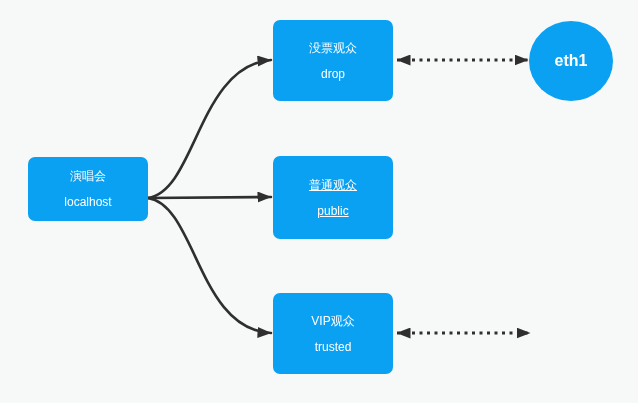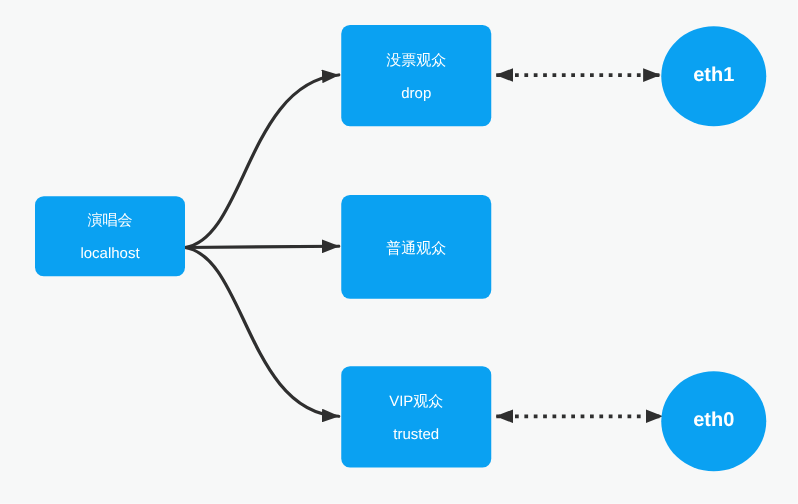--- a/index.html
+++ b/index.html
@@ -52,21 +52,21 @@
   }
   .node.circle {
     width: 84px;
     height: 80px;
     border-radius: 50%;
     font-weight: bold;
     font-size: 16px;
   }
   .n-localhost { left: 28px;  top: 157px; height: 64px; }
   .n-drop      { left: 273px; top: 20px;  height: 81px; }
-  .n-public    { left: 273px; top: 156px; height: 83px; }
+  .n-public    { left: 273px; top: 156px; height: 83px; text-decoration: underline; }
   .n-trusted   { left: 273px; top: 293px; height: 81px; }
   .n-eth1      { left: 529px; top: 21px; }
   .n-eth0      { left: 529px; top: 297px; }
 </style>
 </head>
 <body>
 
 <div class="canvas">
 
   <svg class="connectors" viewBox="0 0 638 403" xmlns="http://www.w3.org/2000/svg">
@@ -92,28 +92,26 @@
     <span>localhost</span>
   </div>
 
   <div class="node rect n-drop">
     <span>没票观众</span>
     <span>drop</span>
   </div>
 
   <div class="node rect n-public">
     <span>普通观众</span>
+    <span>public</span>
   </div>
 
   <div class="node rect n-trusted">
     <span>VIP观众</span>
     <span>trusted</span>
   </div>
 
   <div class="node circle n-eth1">
     <span>eth1</span>
   </div>
 
-  <div class="node circle n-eth0">
-    <span>eth0</span>
-  </div>
 
 </div>
 
 </body></html>

